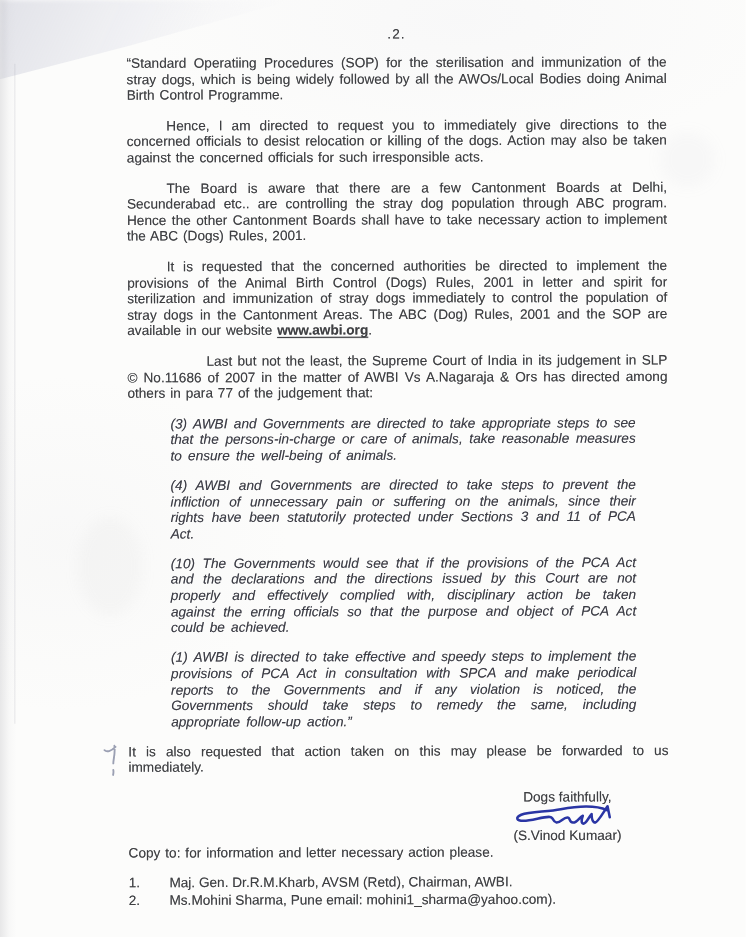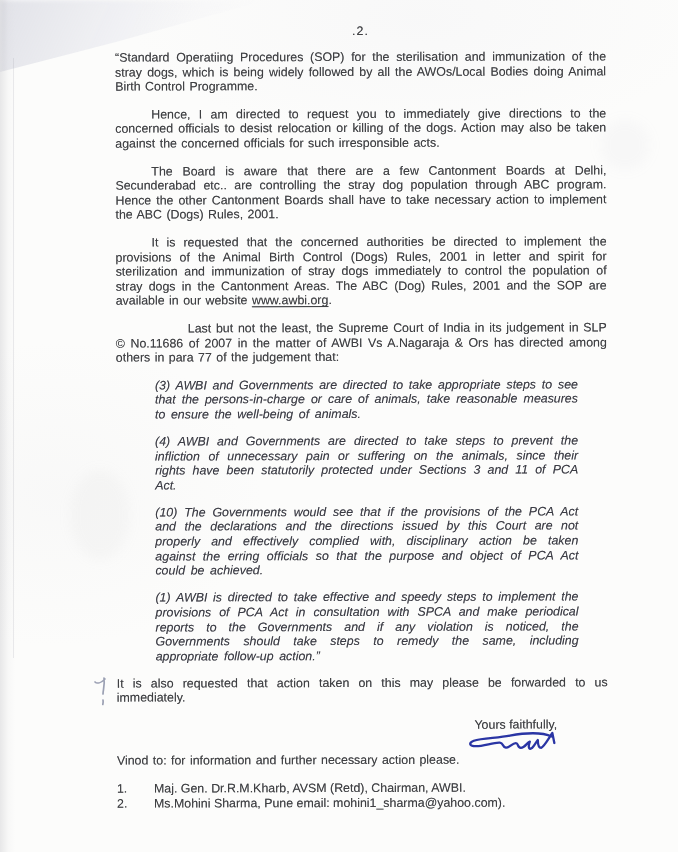--- a/index.html
+++ b/index.html
@@ -34,21 +34,21 @@
   p.body {
     margin:0 0 13px 0; font-size:12.4px; line-height:14.6px;
     text-align:justify; word-spacing:1px;
   }
   .ind1 { text-indent:36px; }
   .ind2 { text-indent:72px; }
   .quote {
     margin:0 29px 12px 39px; font-size:12.4px; line-height:14.7px;
     font-style:italic; text-align:justify; word-spacing:2.2px; color:#3c3d46;
   }
-  .u { text-decoration:underline; text-underline-offset:2px; }
+  .u { text-decoration:underline; text-underline-offset:2px;font-weight:bold; }
   .closing { margin-bottom:10px; }
   .sigblock { width:172px; margin:1px 6px 0 auto; text-align:center; font-size:12.4px; line-height:14.5px; }
   .sig-svg { display:block; margin:-2px auto -7px auto; }
   .copy { margin-top:22px; margin-bottom:0; }
   .list { margin-top:13px; font-size:12.4px; line-height:15.2px; }
   .li { display:flex; }
   .li .num { width:37px; flex:0 0 37px; }
   .penmark { position:absolute; left:92px; top:676px; }
 </style>
 </head>
@@ -77,27 +77,28 @@
     <p class="body ind2">Last but not the least, the Supreme Court of India in its judgement in SLP © No.11686 of 2007 in the matter of AWBI Vs A.Nagaraja &amp; Ors has directed among others in para 77 of the judgement that:</p>
 
     <p class="quote">(3) AWBI and Governments are directed to take appropriate steps to see that the persons-in-charge or care of animals, take reasonable measures to ensure the well-being of animals.</p>
     <p class="quote">(4) AWBI and Governments are directed to take steps to prevent the infliction of unnecessary pain or suffering on the animals, since their rights have been statutorily protected under Sections 3 and 11 of PCA Act.</p>
     <p class="quote">(10) The Governments would see that if the provisions of the PCA Act and the declarations and the directions issued by this Court are not properly and effectively complied with, disciplinary action be taken against the erring officials so that the purpose and object of PCA Act could be achieved.</p>
     <p class="quote">(1) AWBI is directed to take effective and speedy steps to implement the provisions of PCA Act in consultation with SPCA and make periodical reports to the Governments and if any violation is noticed, the Governments should take steps to remedy the same, including appropriate follow-up action.”</p>
 
     <p class="body closing">It is also requested that action taken on this may please be forwarded to us immediately.</p>
 
     <div class="sigblock">
-      <div>Yours faithfully,</div>
+      <div>Dogs faithfully,</div>
       <svg class="sig-svg" width="104" height="30" viewBox="0 0 104 30">
         <path d="M 88 7 C 78 2.5, 60 3.5, 46 6 C 34 8.5, 18 8, 10 11 C 4 13.5, 6 16.5, 12 16.5 C 20 16.5, 30 12.5, 36 13 C 40 13.3, 38 17.5, 42 18 C 46 18.4, 48 13.5, 52 13.5 C 55 13.5, 53 18, 57 18.2 C 61 18.4, 63 13, 66 12 C 64.5 16, 64.5 19, 66.5 19.2 C 69 19.3, 71 14, 74 10.5 C 74 15, 75 18.3, 77.2 18.3 C 80 17.5, 84 10, 88.5 3.5 L 90.5 13.5" fill="none" stroke="#2a35a4" stroke-width="2.3" stroke-linecap="round" stroke-linejoin="round"></path>
       </svg>
+      <div>(S.Vinod Kumaar)</div>
     </div>
 
-    <p class="body copy">Vinod to: for information and further necessary action please.</p>
+    <p class="body copy">Copy to: for information and letter necessary action please.</p>
 
     <div class="list">
       <div class="li">
         <span class="num">1.</span>
         <span>Maj. Gen. Dr.R.M.Kharb, AVSM (Retd), Chairman, AWBI.</span>
       </div>
       <div class="li">
         <span class="num">2.</span>
         <span>Ms.Mohini Sharma, Pune email: mohini1_sharma@yahoo.com).</span>
       </div>

